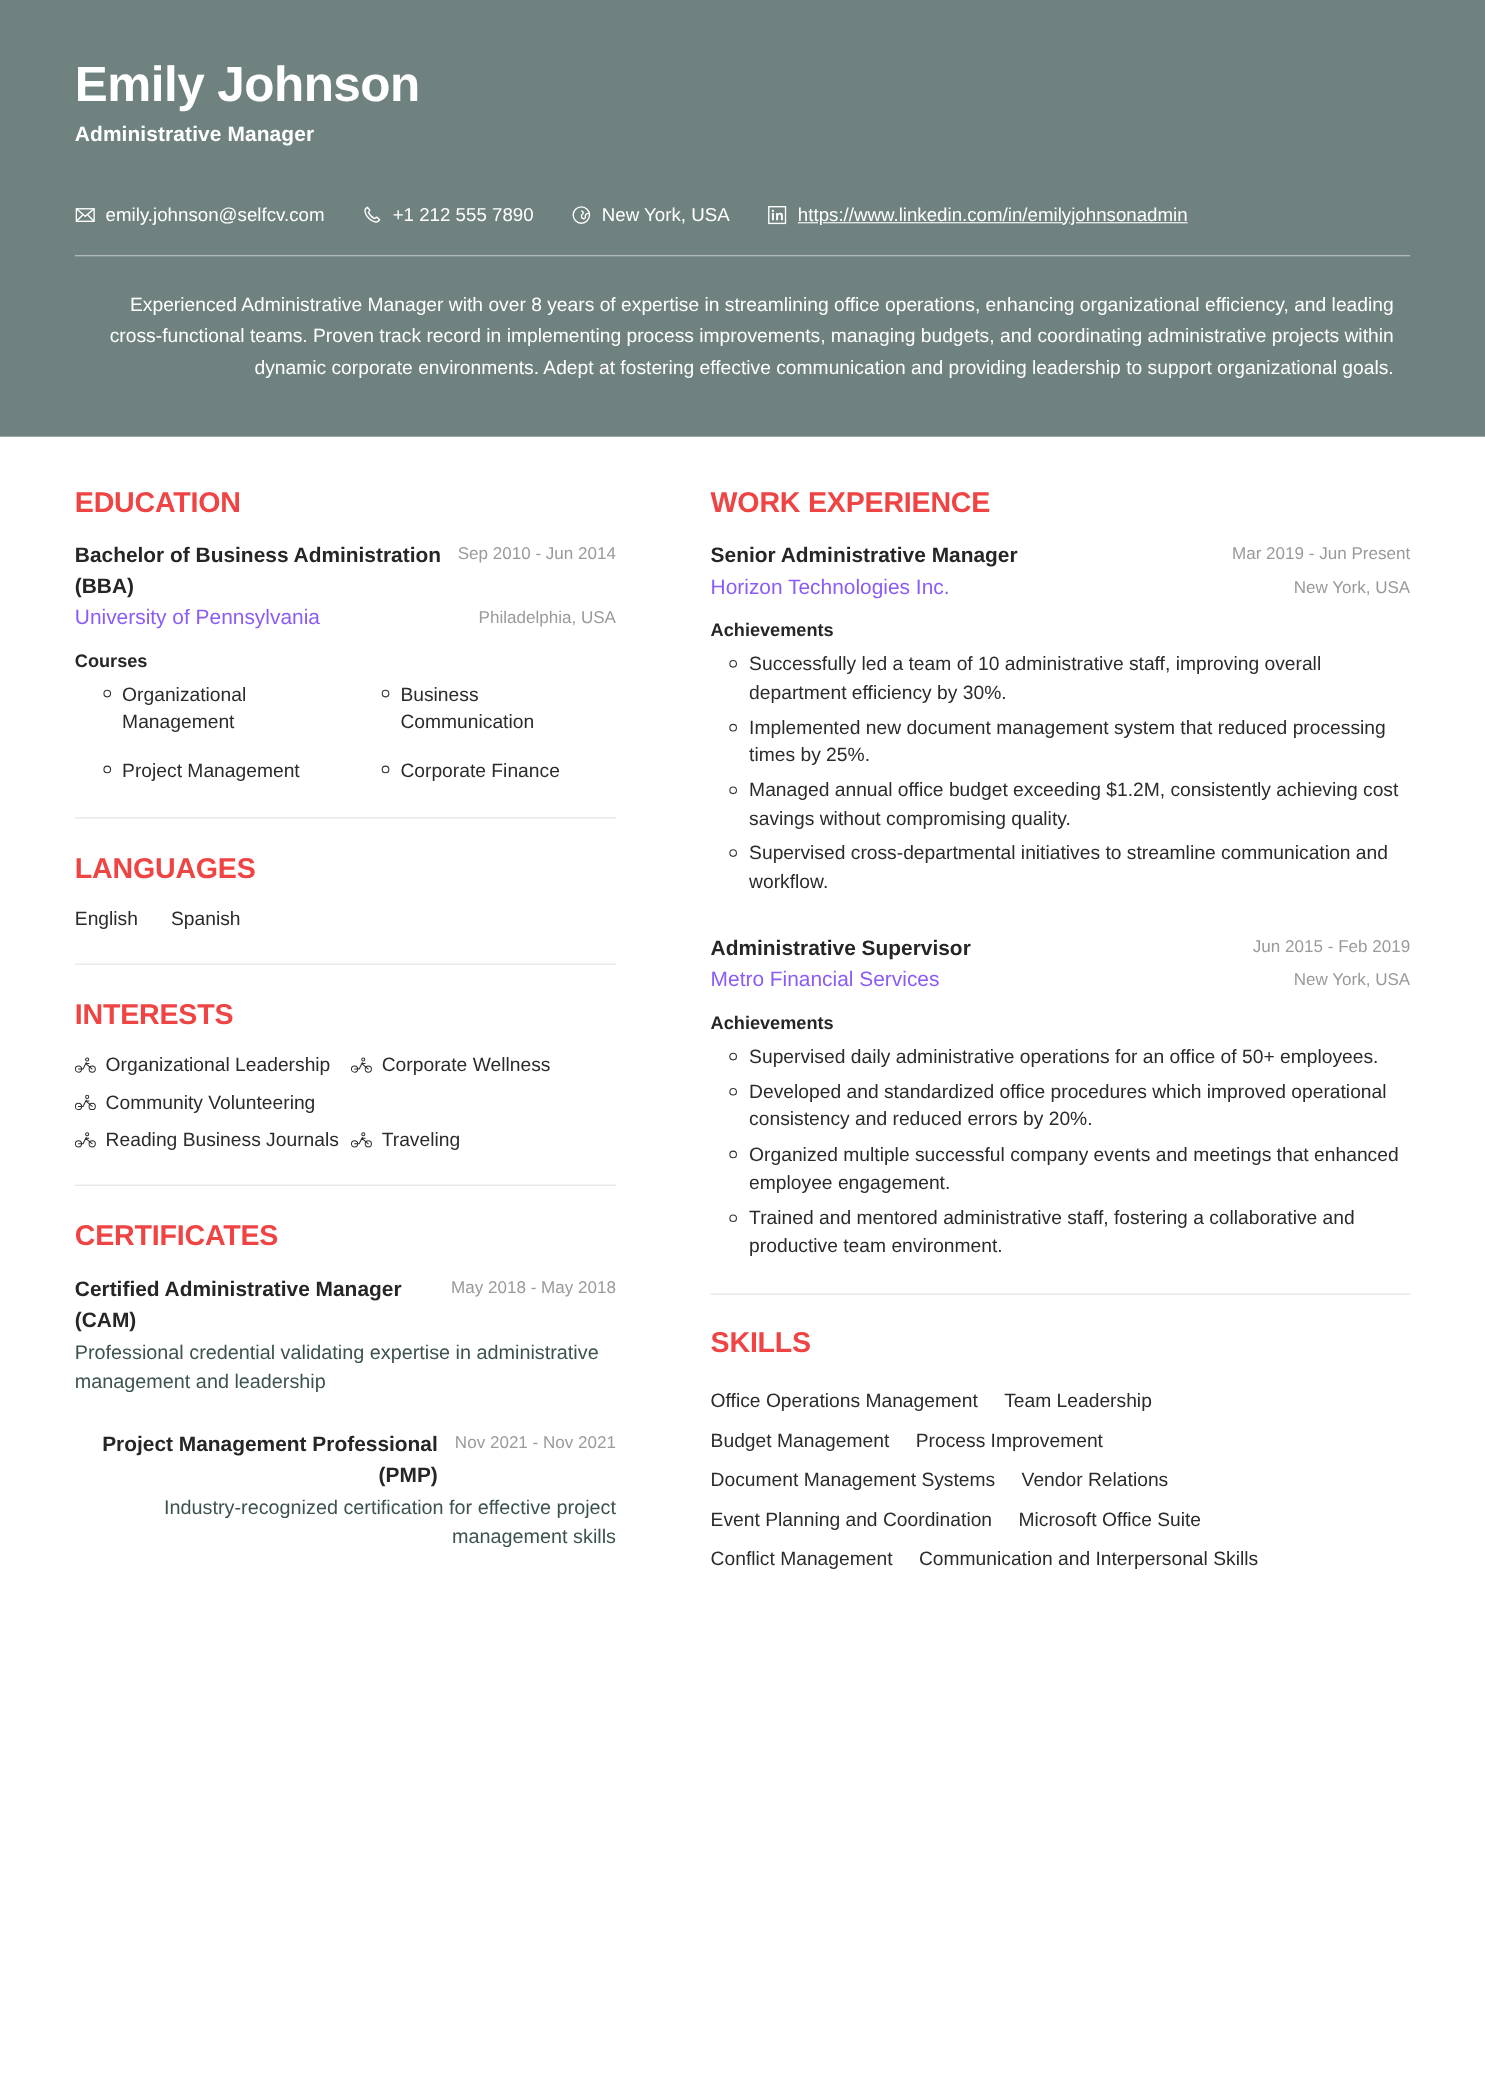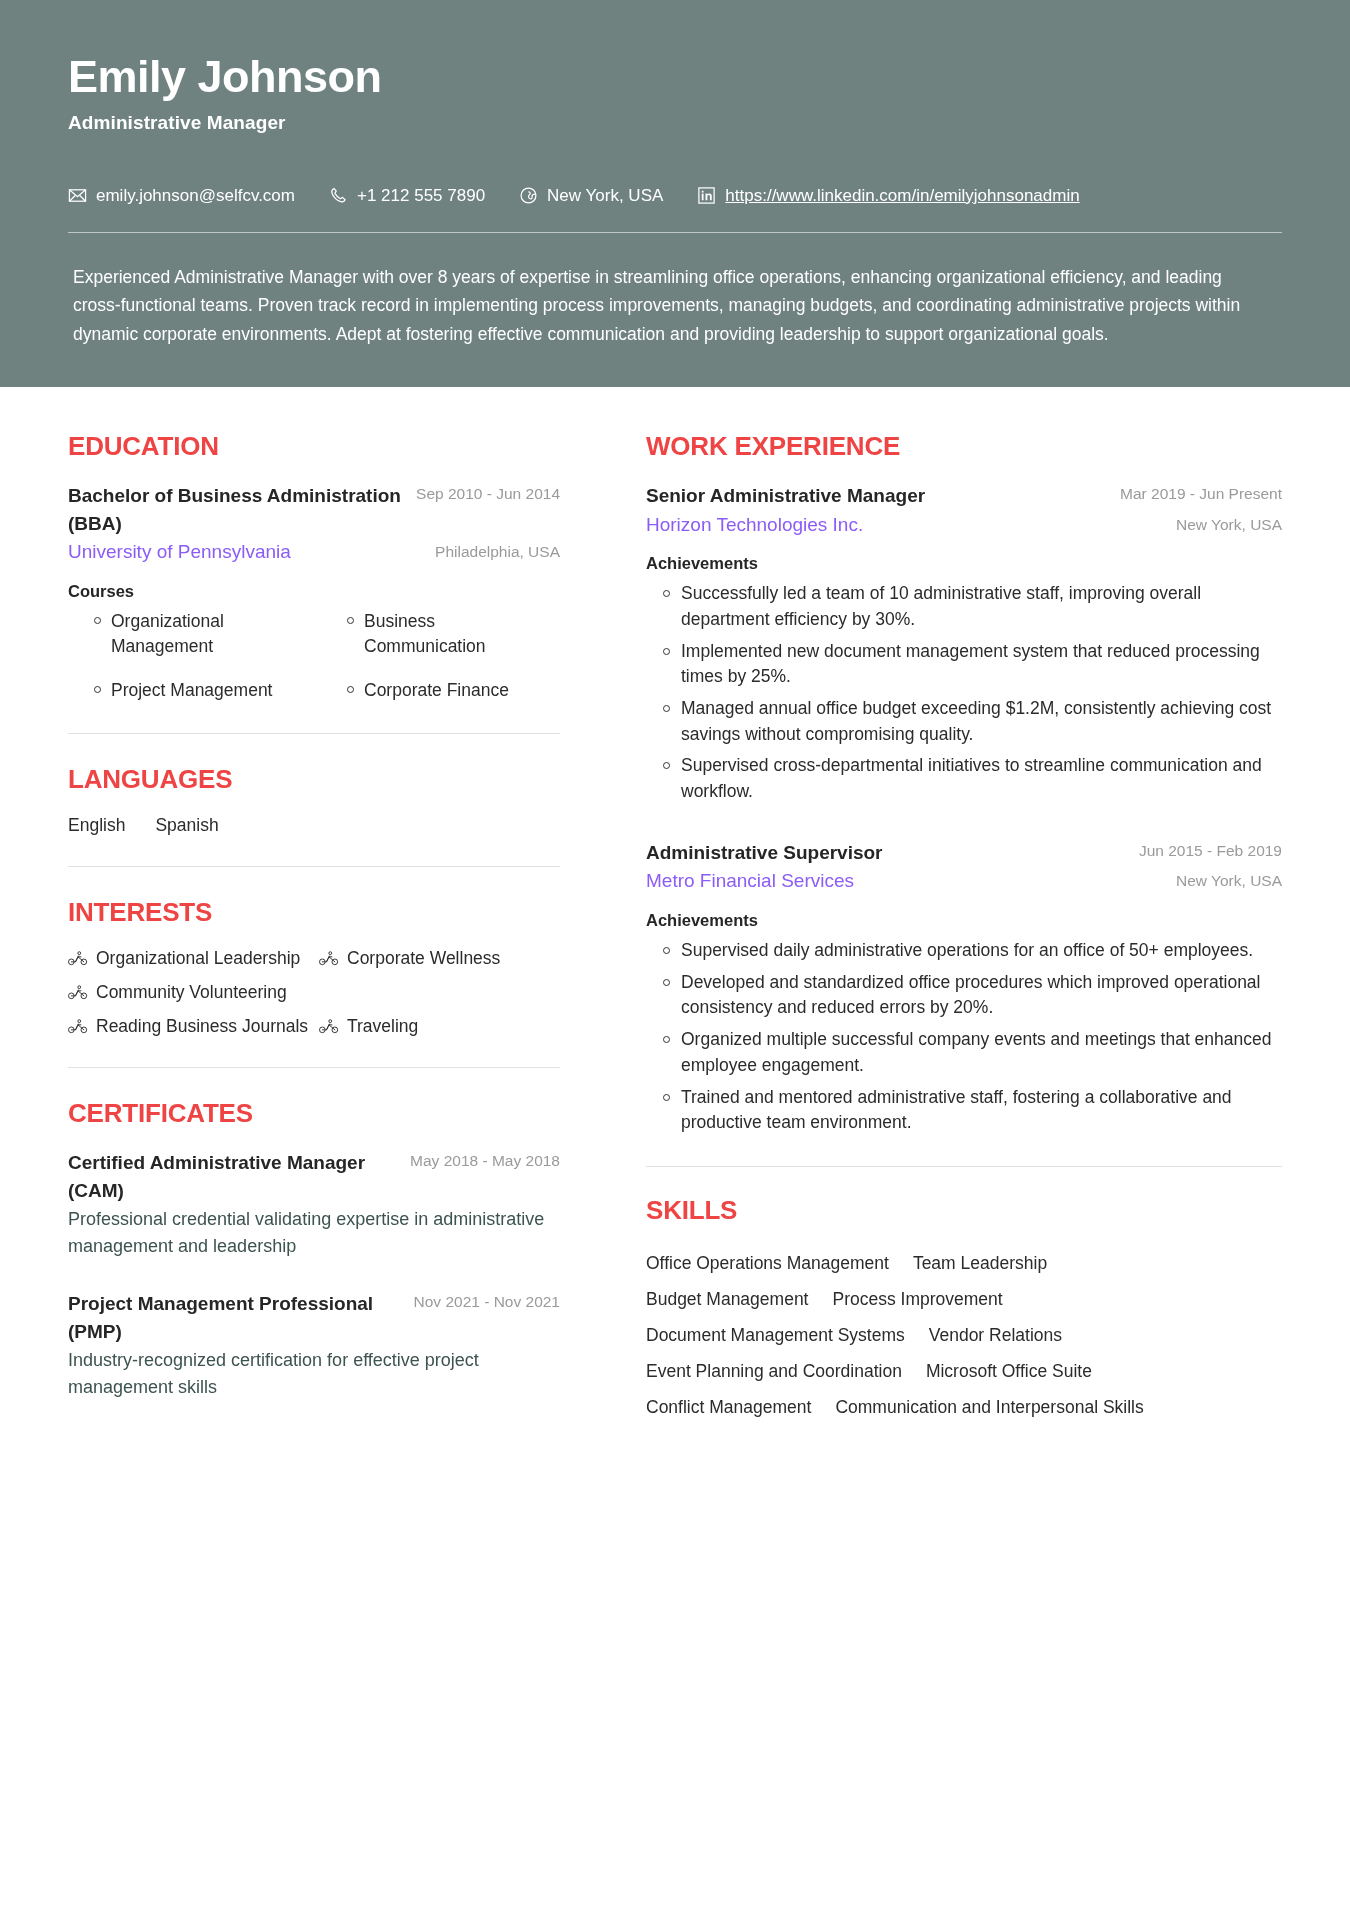--- a/index.html
+++ b/index.html
@@ -59,21 +59,22 @@
   .contact-link { text-decoration: underline; color: #ffffff; }
   .header-rule {
     height: 1px;
     background: rgba(255,255,255,0.55);
     margin: 0 0 30px 0;
   }
   .summary {
     font-size: 17.5px;
     line-height: 1.63;
     max-width: 1195px;
-    margin: 5px;
+    margin: 15px;
+    text-align: right;
   }
 
   
   .body-wrap {
     display: flex;
     padding: 44px 68px 0 68px;
     gap: 0;
   }
   .col-left  { width: 510px; flex: 0 0 510px; padding-right: 18px; }
   .col-right { flex: 1 1 auto; padding-left: 68px; }
@@ -425,21 +426,21 @@
       <div class="section-title">CERTIFICATES</div>
 
       <div class="entry">
         <div class="entry-head">
           <div class="entry-title">Certified Administrative Manager (CAM)</div>
           <div class="entry-date">May 2018 - May 2018</div>
         </div>
         <div class="entry-desc">Professional credential validating expertise in administrative management and leadership</div>
       </div>
 
-      <div class="entry" style="margin-top:30px;">
+      <div class="entry" style="margin-top:30px;text-align:right;">
         <div class="entry-head">
           <div class="entry-title wide">Project Management Professional (PMP)</div>
           <div class="entry-date">Nov 2021 - Nov 2021</div>
         </div>
         <div class="entry-desc">Industry-recognized certification for effective project management skills</div>
       </div>
     </div>
 
   </div>
 

